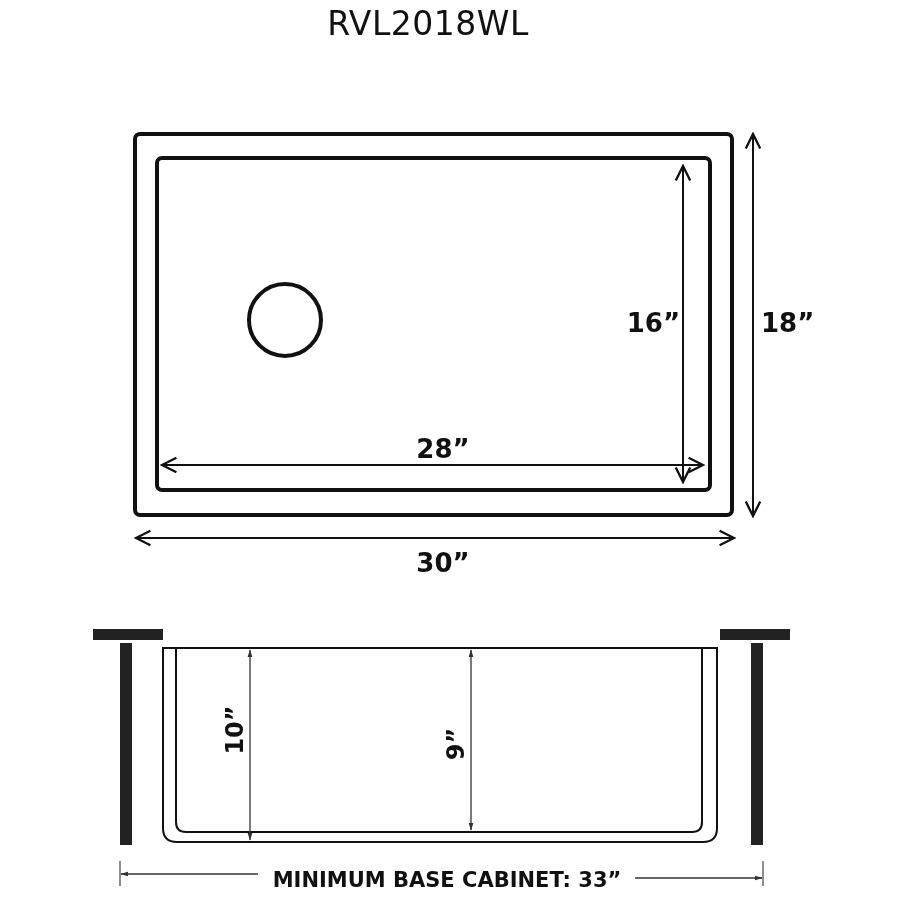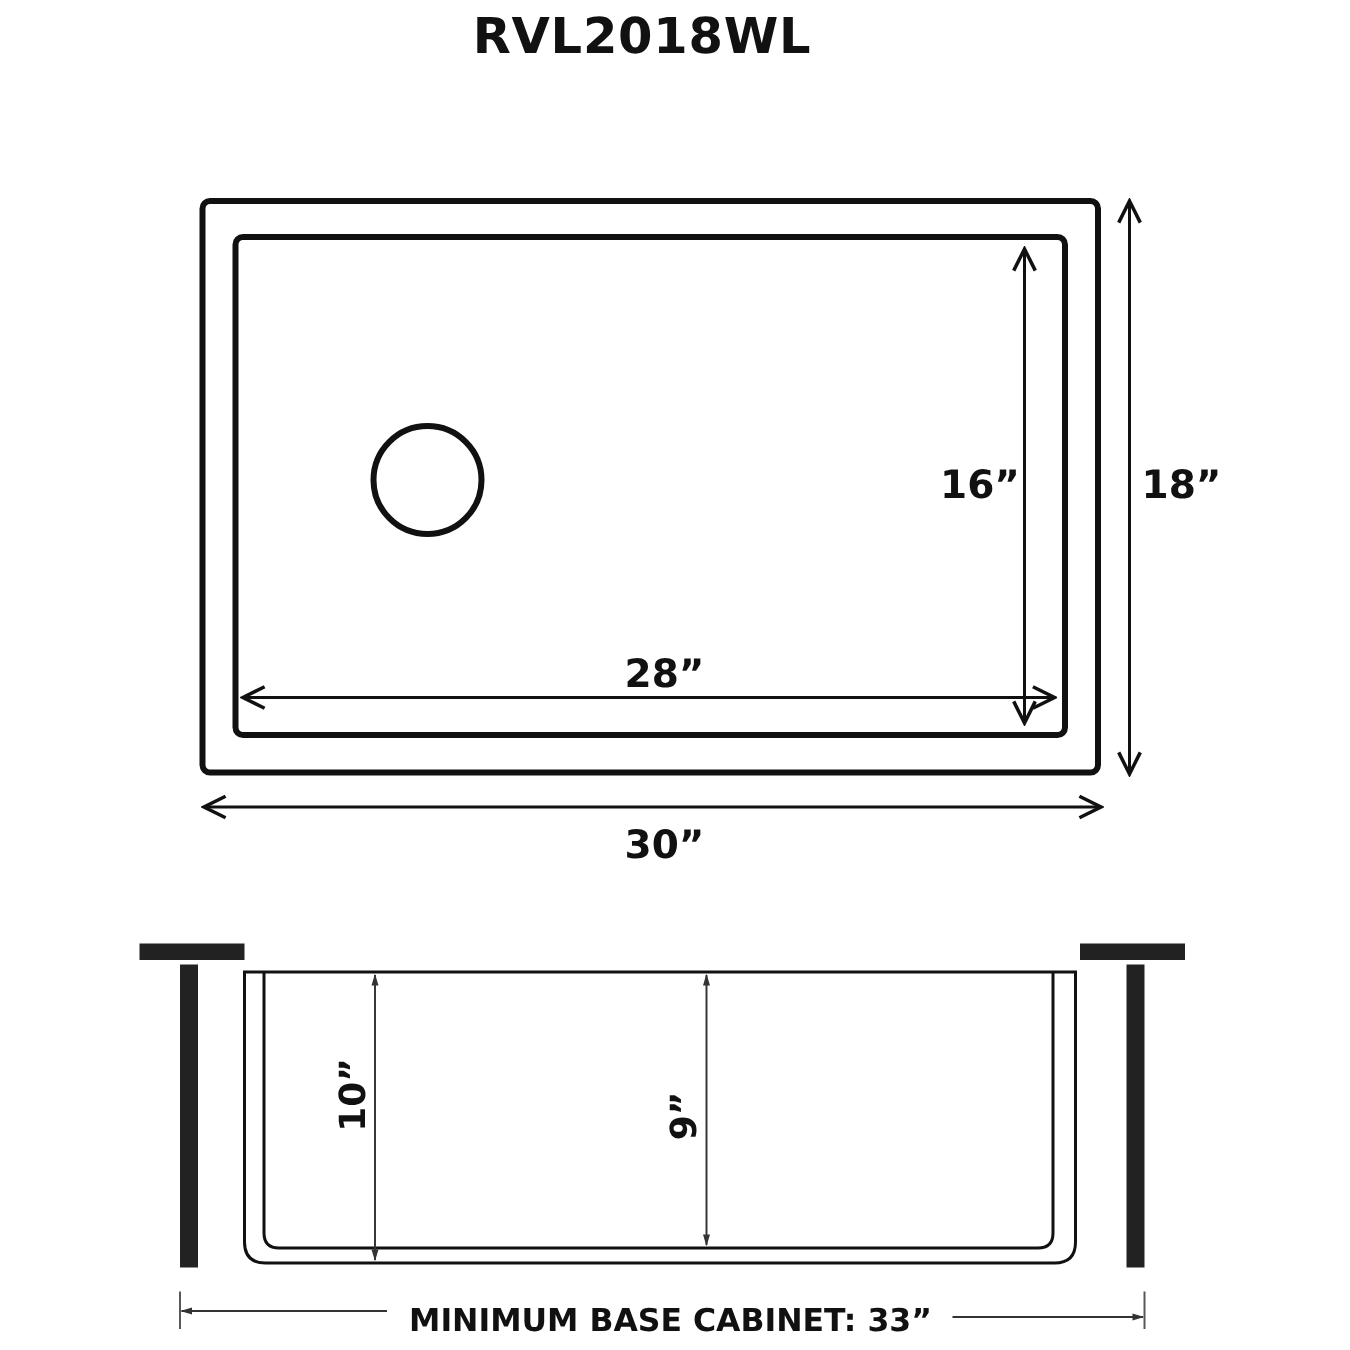--- a/index.html
+++ b/index.html
@@ -1,17 +1,17 @@
 <!DOCTYPE html>
 <html><head>
   <meta charset="utf-8">
   <style>
     html, body { margin:0; padding:0; background:#ffffff; }
     body { width:900px; height:900px; position:relative; overflow:hidden; font-family:"DejaVu Sans", "Liberation Sans", sans-serif; }
-    .title { position:absolute; left:0; top:4px; width:856px; text-align:center; font-weight:bold; font-size:33px; color:#111; letter-spacing:0.5px; }
+    .title { position:absolute; left:0; top:4px; width:856px; text-align:center; font-weight:normal; font-size:33px; color:#111; letter-spacing:0.5px; }
     svg { position:absolute; left:0; top:0; }
     .lbl { font-family:"DejaVu Sans", "Liberation Sans", sans-serif; font-weight:bold; fill:#111; }
   </style>
 </head>
 <body>
 
 <div class="title">RVL2018WL</div>
 
 <svg width="900" height="900" viewBox="0 0 900 900">
   <defs>

